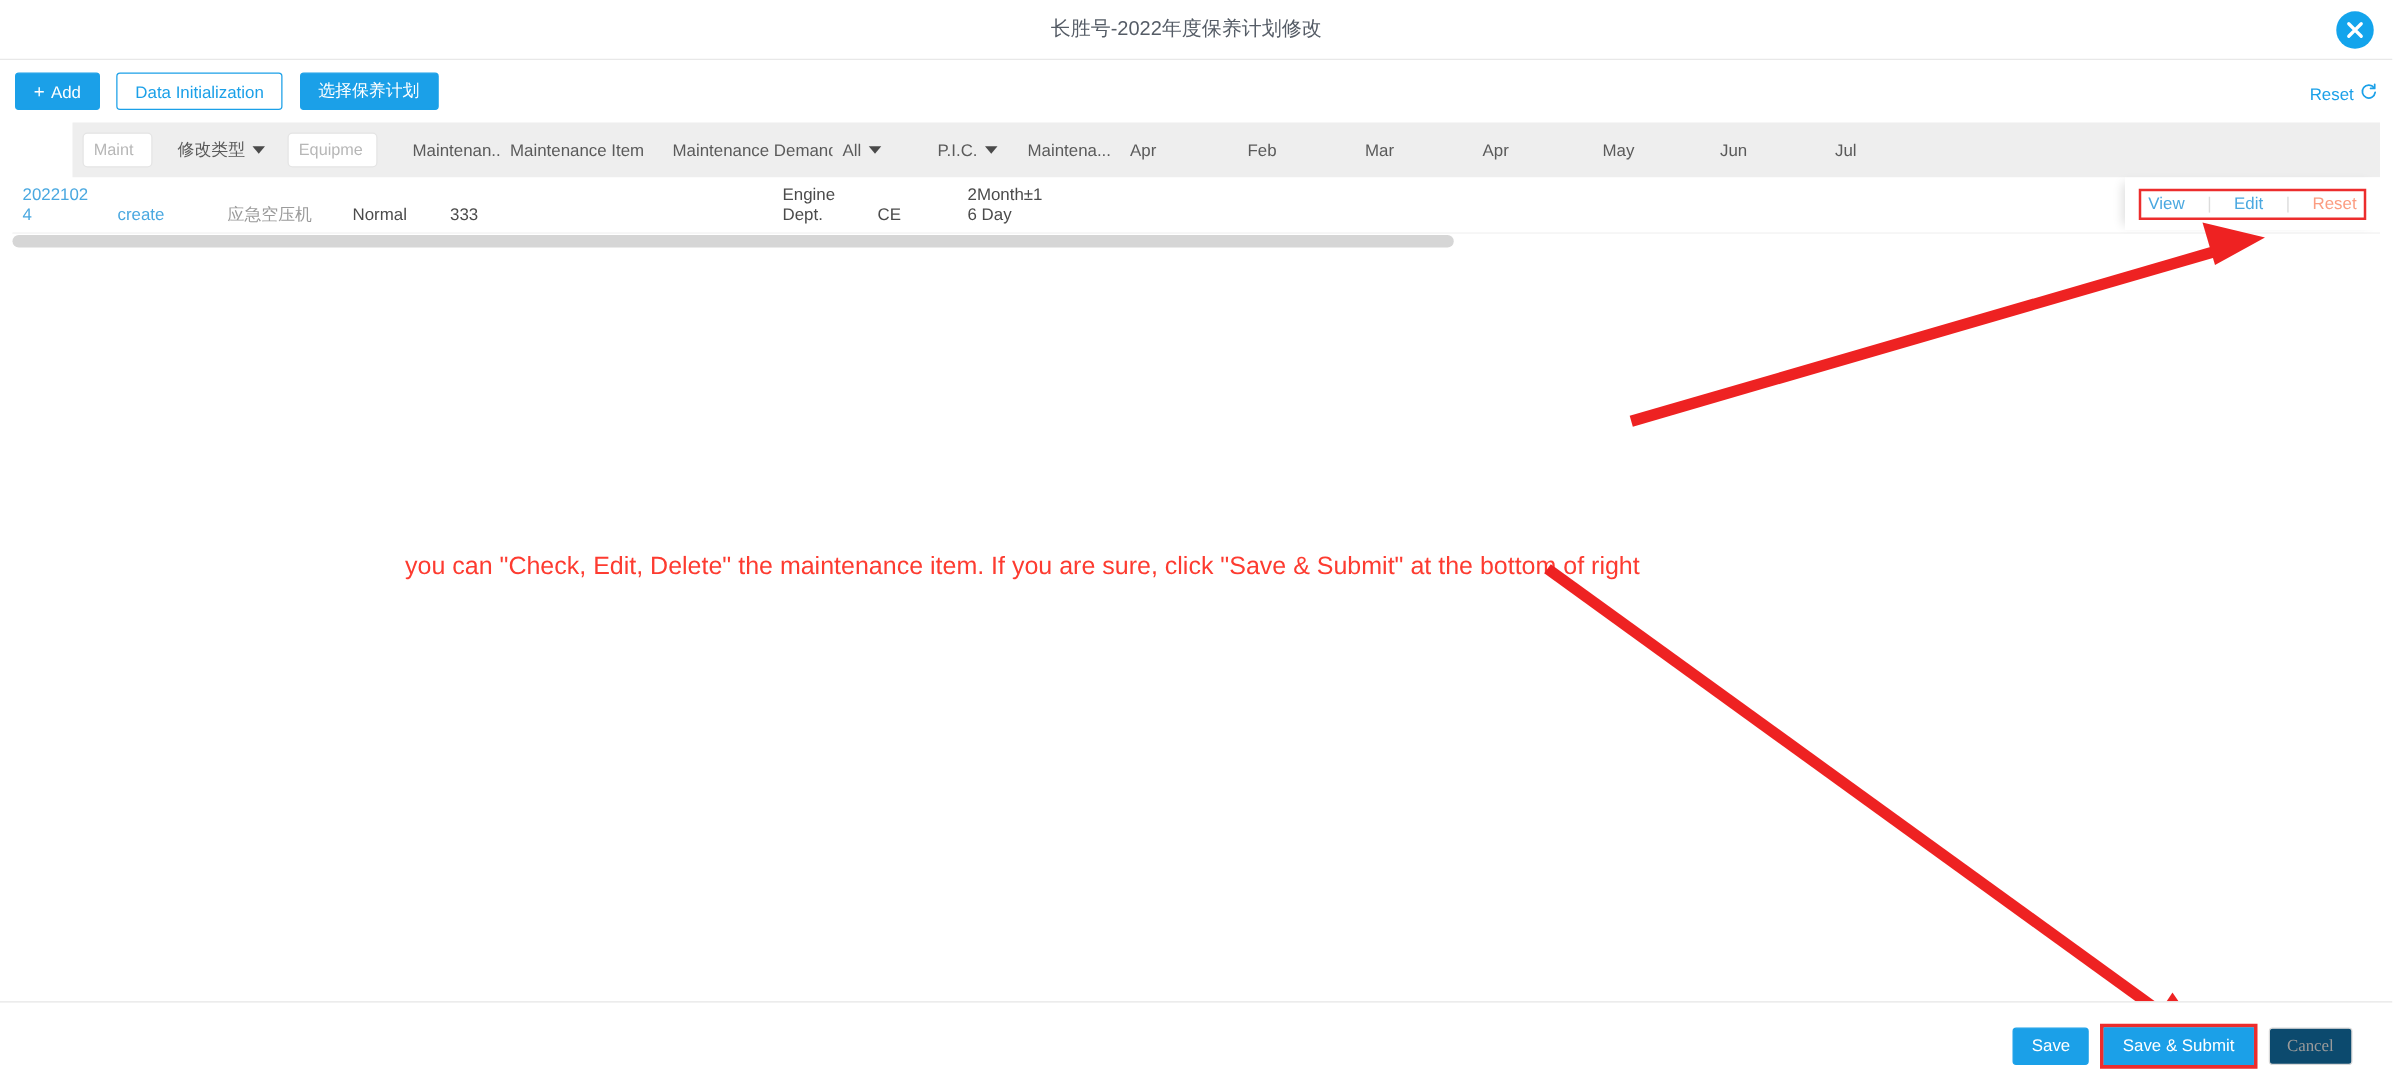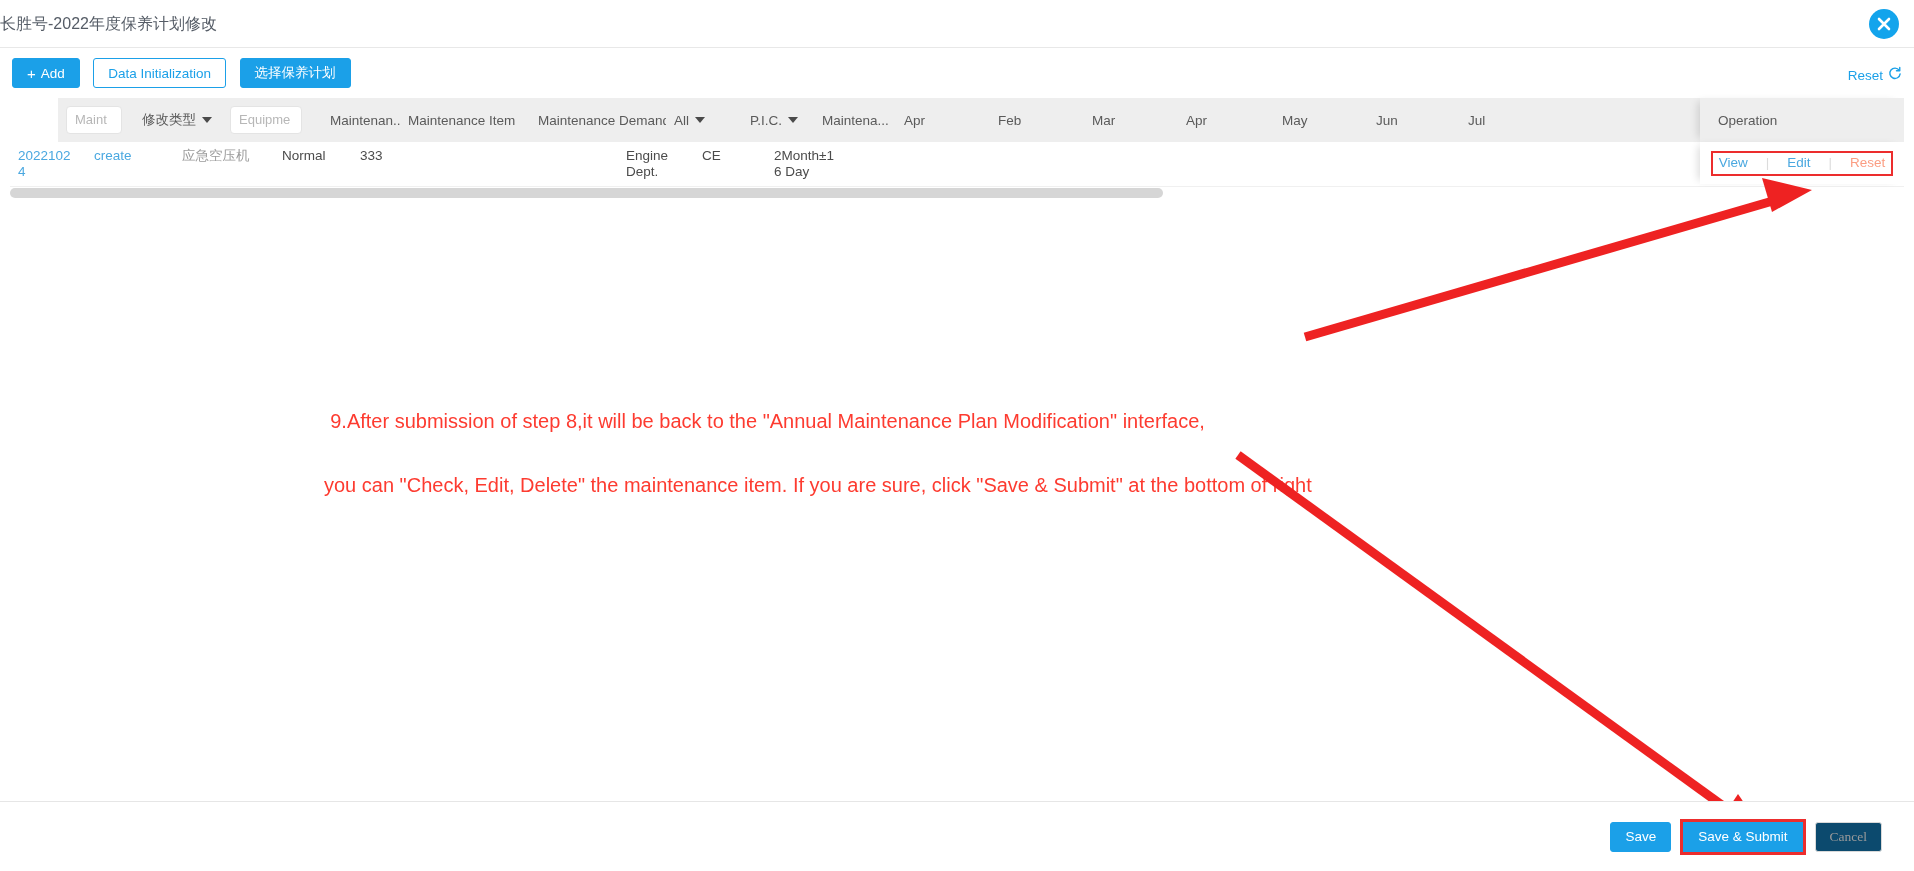--- a/index.html
+++ b/index.html
@@ -17,20 +17,21 @@
   .titlebar {
     position: relative;
     height: 48px;
     background: #fff;
     border-bottom: 1px solid #e8e8e8;
   }
   .titlebar-text {
     position: absolute;
     left: 0; right: 16px; top: 0;
     line-height: 48px;
+    text-align: center;
     font-size: 16px;
     color: #555c66;
   }
   .close-btn {
     position: absolute;
     right: 15px; top: 9px;
     width: 30px; height: 30px;
     border-radius: 50%;
     background: #13a4ec;
     cursor: pointer;
@@ -119,21 +120,21 @@
     border-right: 5px solid transparent;
     border-top: 6px solid #4a4a4a;
   }
 
   .tbody { position: relative; }
   .tr {
     display: flex;
     min-height: 42px;
     border-bottom: 1px solid #f0f0f0;
     background: #fff;
-    align-items: flex-start;
+    align-items: flex-end;
   }
   .td {
     font-size: 13.5px;
     color: #4b4b4b;
     padding: 6px 8px;
     flex: 0 0 auto;
     line-height: 16px;
     word-break: break-word;
   }
   .td.link { color: #4aa8e0; cursor: pointer; }
@@ -323,39 +324,37 @@
         <div class="td" style="width:94px"></div>
         <div class="td" style="width:94px"></div>
         <div class="td" style="width:94px"></div>
         <div class="td" style="width:96px"></div>
         <div class="td" style="width:94px"></div>
         <div class="td" style="width:92px"></div>
         <div class="td" style="width:60px"></div>
       </div>
     </div>
 
-    <div class="op-col">Operation</div>
     <div class="op-cell">
       <span class="op-actions">
         <span class="act">View</span>
         <span class="sep">|</span>
         <span class="act">Edit</span>
         <span class="sep">|</span>
         <span class="act danger">Reset</span>
       </span>
     </div>
   </div>
 
   <div class="hscroll">
     <div class="hscroll-thumb"></div>
   </div>
 
 
   <div class="annot">
-    <span>9.After submission of step 8,it will be back to the "Annual Maintenance Plan Modification" interface,</span>
     <span class="l2">you can "Check, Edit, Delete" the maintenance item. If you are sure, click "Save &amp; Submit" at the bottom of right</span>
   </div>
 
   <svg class="arrows" viewBox="0 0 1914 871">
     <g>
       <line x1="1305" y1="337" x2="1790" y2="196" stroke="#ee2222" stroke-width="9"></line>
       <polygon points="1812,190 1762,178 1772,212" fill="#ee2222"></polygon>
     </g>
     <g>
       <line x1="1238" y1="455" x2="1748" y2="824" stroke="#ee2222" stroke-width="9"></line>

